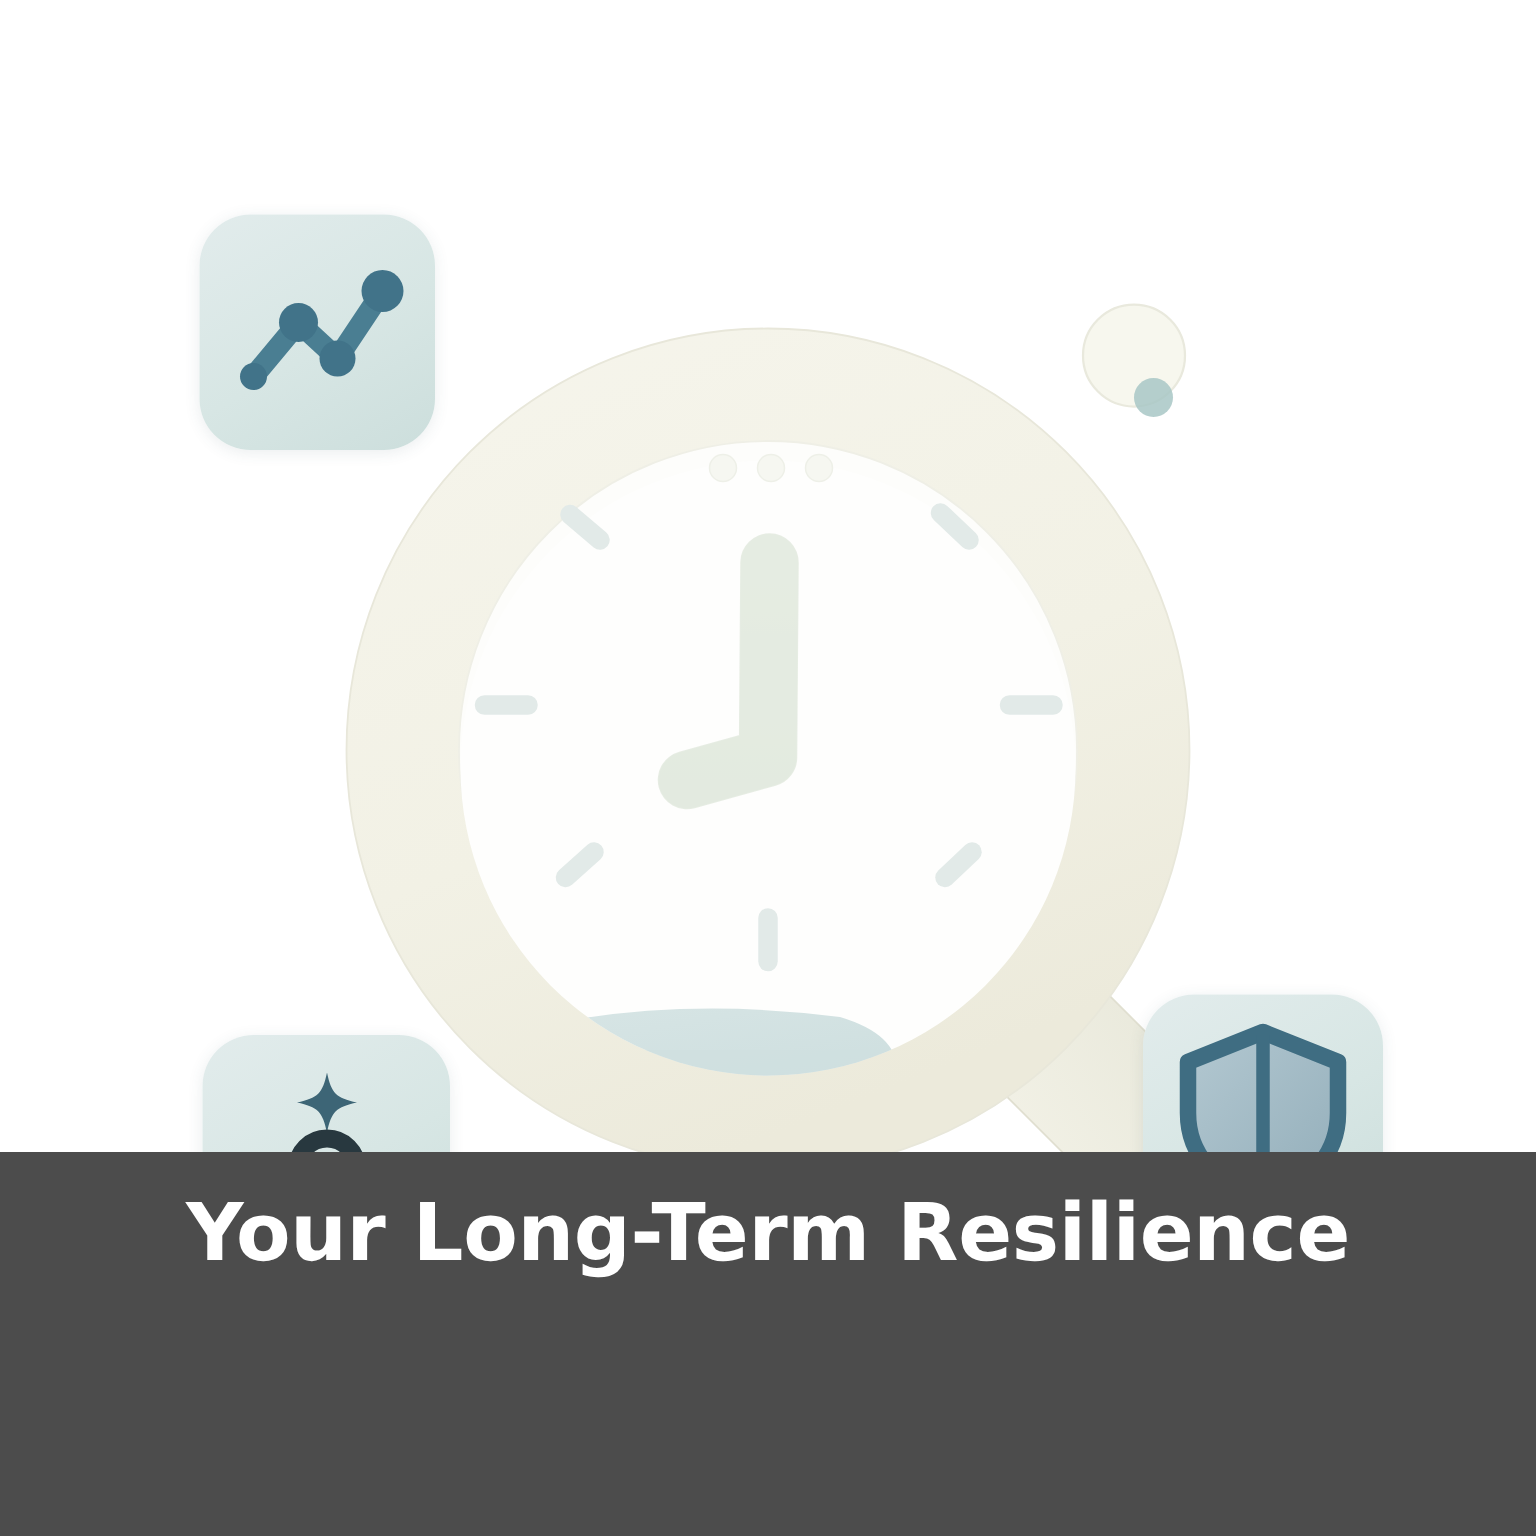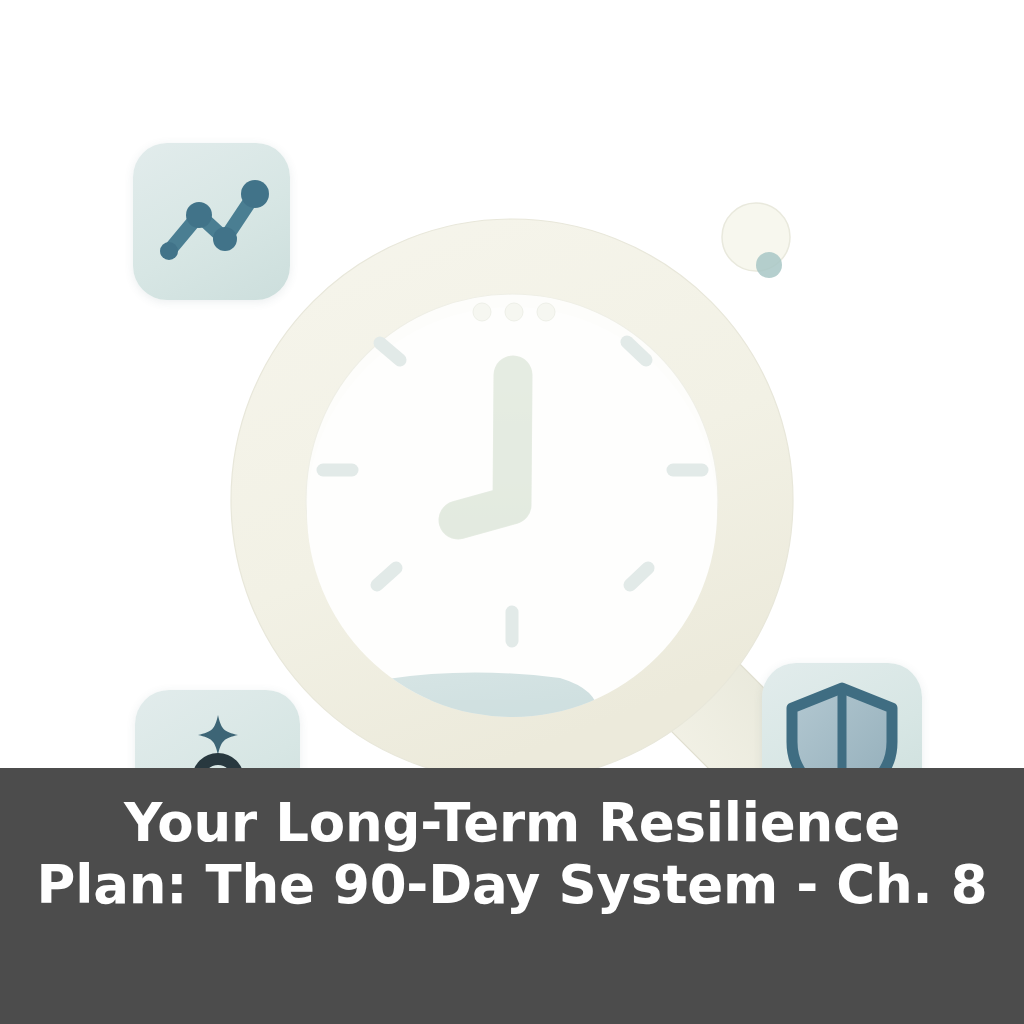--- a/index.html
+++ b/index.html
@@ -176,16 +176,15 @@
         </linearGradient>
       </defs>
       <path d="M 63 8 L 113 28 L 113 62 C 113 92 92 110 63 120
                C 34 110 13 92 13 62 L 13 28 Z" fill="url(#shieldFill)" stroke="#3f6d82" stroke-width="11" stroke-linejoin="round"></path>
       <line x1="63" y1="10" x2="63" y2="118" stroke="#3f6d82" stroke-width="9"></line>
     </svg>
   </div>
 
   <div id="caption-bar">
     <div class="caption-line">Your Long-Term Resilience</div>
-    <div class="caption-line">Plan: The 90-Day System - Ch. 8</div>
   </div>
 
 </div>
 
 </body></html>

